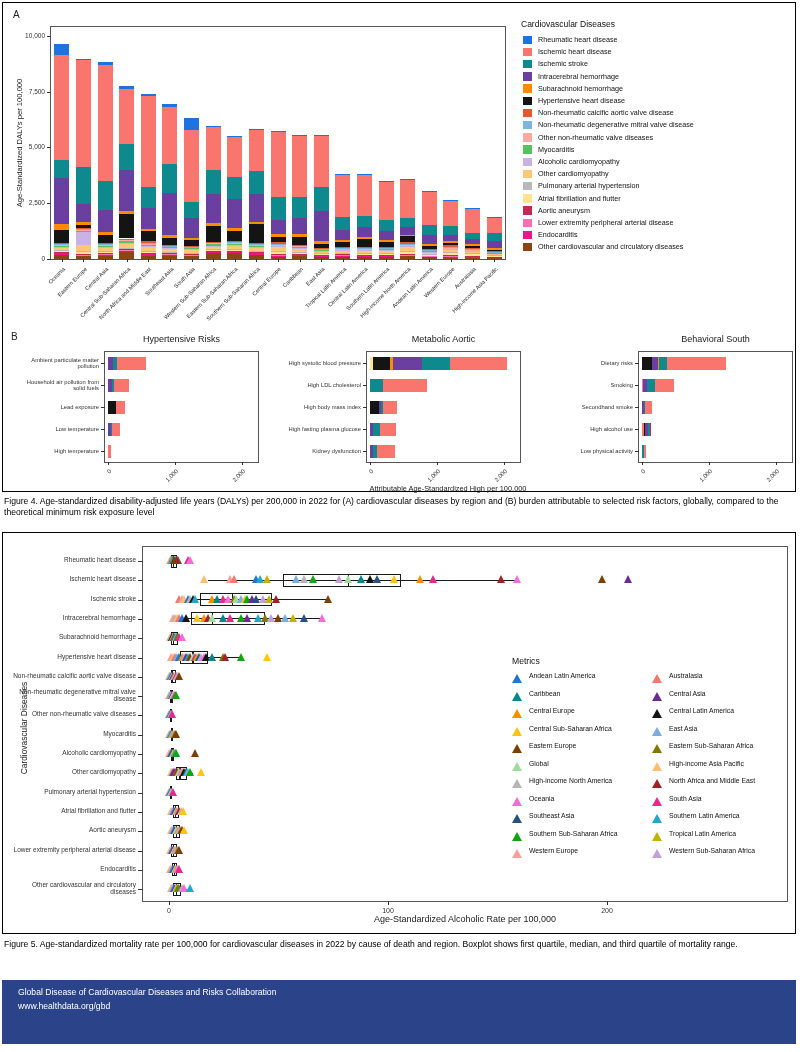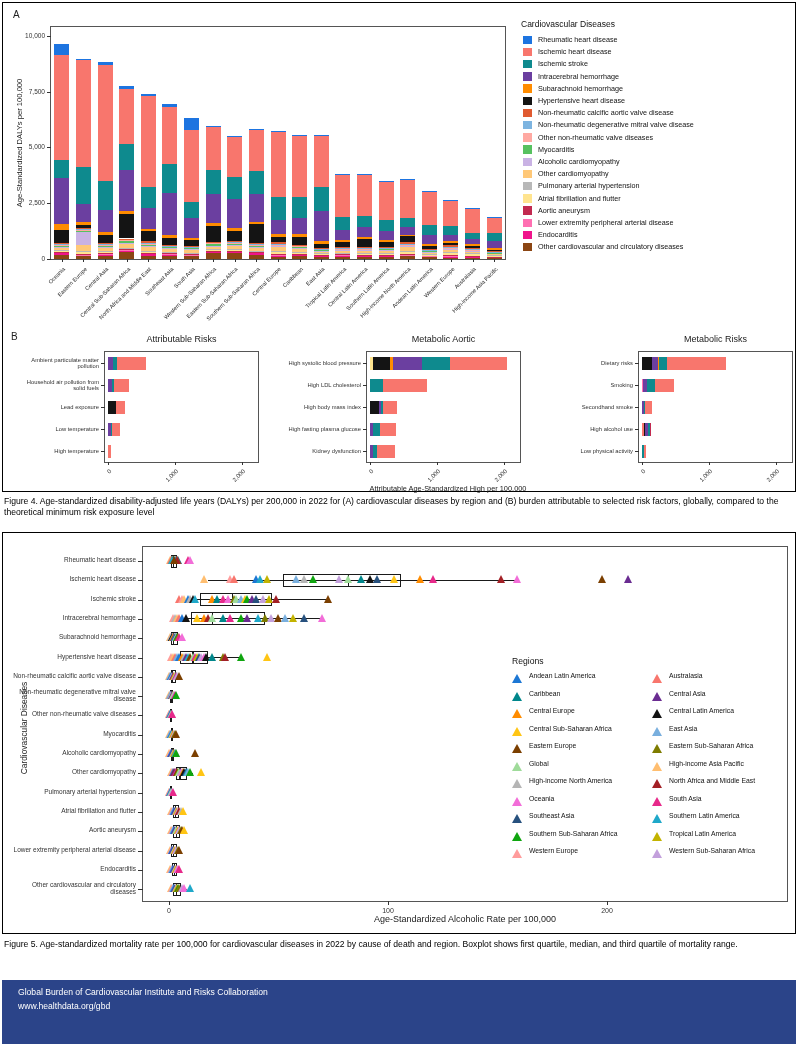--- a/index.html
+++ b/index.html
@@ -542,23 +542,23 @@
             <div style="position: absolute; left: 17px; top: 1px; font-size: 7.2px; white-space: nowrap; color: rgb(17, 17, 17);">Endocarditis</div>
           </div>
           <div style="position: absolute; left: 0px; top: 207.4px; width: 270px; height: 12.2px;">
             <div style="position: absolute; left: 2px; top: 1.5px; width: 8.5px; height: 8.5px; background: rgb(139, 69, 19);"></div>
             <div style="position: absolute; left: 17px; top: 1px; font-size: 7.2px; white-space: nowrap; color: rgb(17, 17, 17);">Other cardiovascular and circulatory diseases</div>
           </div>
         </div>
     </div>
 
     <div id="panelB-label" class="absbox">B</div>
-    <div class="absbox risk-title" style="left:101px">Attributable Risks</div>
+    <div class="absbox risk-title" style="left:101px">Hypertensive Risks</div>
     <div class="absbox risk-title" style="left:363px">Metabolic Aortic</div>
-    <div class="absbox risk-title" style="left:635px">Metabolic Risks</div>
+    <div class="absbox risk-title" style="left:635px">Behavioral South</div>
     <div class="risk-plot" id="env-plot" style="left:101px">
         <div style="position: absolute; left: 3px; top: 4.5px; width: 4.69px; height: 13px; background: rgb(107, 63, 160);"></div>
         <div style="position: absolute; left: 7.69px; top: 4.5px; width: 4.69px; height: 13px; background: rgb(14, 138, 142);"></div>
         <div style="position: absolute; left: 12.38px; top: 4.5px; width: 28.14px; height: 13px; background: rgb(248, 118, 109);"></div>
         <div style="position: absolute; left: -4px; top: 11px; width: 4px; height: 1px; background: rgb(51, 51, 51);"></div>
         <div style="position: absolute; right: 159px; top: 11px; width: 84px; text-align: right; font-size: 5.8px; line-height: 1.1; color: rgb(51, 51, 51); transform: translateY(-50%);">Ambient particulate matter pollution</div>
         <div style="position: absolute; left: 3px; top: 26.5px; width: 4.02px; height: 13px; background: rgb(107, 63, 160);"></div>
         <div style="position: absolute; left: 7.02px; top: 26.5px; width: 2.01px; height: 13px; background: rgb(14, 138, 142);"></div>
         <div style="position: absolute; left: 9.03px; top: 26.5px; width: 14.74px; height: 13px; background: rgb(248, 118, 109);"></div>
         <div style="position: absolute; left: -4px; top: 33px; width: 4px; height: 1px; background: rgb(51, 51, 51);"></div>
@@ -1013,21 +1013,21 @@
       <div style="position: absolute; left: 43.4px; top: 337.1px; width: 0px; height: 0px; border-left: 4.5px solid transparent; border-right: 4.5px solid transparent; border-bottom: 8px solid rgb(31, 168, 201);"></div>
       <div style="position: absolute; left: -5px; top: 342.1px; width: 5px; height: 1px; background: rgb(51, 51, 51);"></div>
       <div style="position: absolute; left: 26px; top: 354px; width: 1px; height: 4px; background: rgb(51, 51, 51);"></div>
       <div style="position: absolute; left: 14px; top: 360px; width: 24px; text-align: center; font-size: 7px; color: rgb(51, 51, 51);">0</div>
       <div style="position: absolute; left: 245px; top: 354px; width: 1px; height: 4px; background: rgb(51, 51, 51);"></div>
       <div style="position: absolute; left: 233px; top: 360px; width: 24px; text-align: center; font-size: 7px; color: rgb(51, 51, 51);">100</div>
       <div style="position: absolute; left: 464px; top: 354px; width: 1px; height: 4px; background: rgb(51, 51, 51);"></div>
       <div style="position: absolute; left: 452px; top: 360px; width: 24px; text-align: center; font-size: 7px; color: rgb(51, 51, 51);">200</div>
     </div>
   <div id="fig5-legend" class="absbox">
-    <div id="fig5-legend-title">Regions</div>
+    <div id="fig5-legend-title">Metrics</div>
     <div id="fig5-legend-items">
         <div style="position: absolute; left: 0px; top: 2px; width: 0px; height: 0px; border-left: 5px solid transparent; border-right: 5px solid transparent; border-bottom: 9px solid rgb(28, 119, 212);"></div>
         <div style="position: absolute; left: 17px; top: 0px; width: 116px; font-size: 6.8px; line-height: 1.1; color: rgb(17, 17, 17);">Andean Latin America</div>
         <div style="position: absolute; left: 0px; top: 19.5px; width: 0px; height: 0px; border-left: 5px solid transparent; border-right: 5px solid transparent; border-bottom: 9px solid rgb(0, 134, 139);"></div>
         <div style="position: absolute; left: 17px; top: 17.5px; width: 116px; font-size: 6.8px; line-height: 1.1; color: rgb(17, 17, 17);">Caribbean</div>
         <div style="position: absolute; left: 0px; top: 37px; width: 0px; height: 0px; border-left: 5px solid transparent; border-right: 5px solid transparent; border-bottom: 9px solid rgb(255, 140, 0);"></div>
         <div style="position: absolute; left: 17px; top: 35px; width: 116px; font-size: 6.8px; line-height: 1.1; color: rgb(17, 17, 17);">Central Europe</div>
         <div style="position: absolute; left: 0px; top: 54.5px; width: 0px; height: 0px; border-left: 5px solid transparent; border-right: 5px solid transparent; border-bottom: 9px solid rgb(255, 197, 20);"></div>
         <div style="position: absolute; left: 17px; top: 52.5px; width: 116px; font-size: 6.8px; line-height: 1.1; color: rgb(17, 17, 17);">Central Sub-Saharan Africa</div>
         <div style="position: absolute; left: 0px; top: 72px; width: 0px; height: 0px; border-left: 5px solid transparent; border-right: 5px solid transparent; border-bottom: 9px solid rgb(123, 63, 0);"></div>
@@ -1065,17 +1065,17 @@
         <div style="position: absolute; left: 140px; top: 159.5px; width: 0px; height: 0px; border-left: 5px solid transparent; border-right: 5px solid transparent; border-bottom: 9px solid rgb(195, 179, 0);"></div>
         <div style="position: absolute; left: 157px; top: 157.5px; width: 116px; font-size: 6.8px; line-height: 1.1; color: rgb(17, 17, 17);">Tropical Latin America</div>
         <div style="position: absolute; left: 140px; top: 177px; width: 0px; height: 0px; border-left: 5px solid transparent; border-right: 5px solid transparent; border-bottom: 9px solid rgb(195, 160, 220);"></div>
         <div style="position: absolute; left: 157px; top: 175px; width: 116px; font-size: 6.8px; line-height: 1.1; color: rgb(17, 17, 17);">Western Sub-Saharan Africa</div>
       </div>
   </div>
   <div id="fig5-xlabel" class="absbox">Age-Standardized Alcoholic Rate per 100,000</div>
   <div id="fig5-caption" class="absbox">Figure 5. Age-standardized mortality rate per 100,000 for cardiovascular diseases in 2022 by cause of death and region. Boxplot shows first quartile, median, and third quartile of mortality range.</div>
 
   <div id="footer" class="absbox">
-    <div>Global Burden of Cardiovascular Institute and Risks Collaboration</div>
+    <div>Global Disease of Cardiovascular Diseases and Risks Collaboration</div>
     <div>www.healthdata.org/gbd</div>
   </div>
 
 </div>
 
 </body></html>

